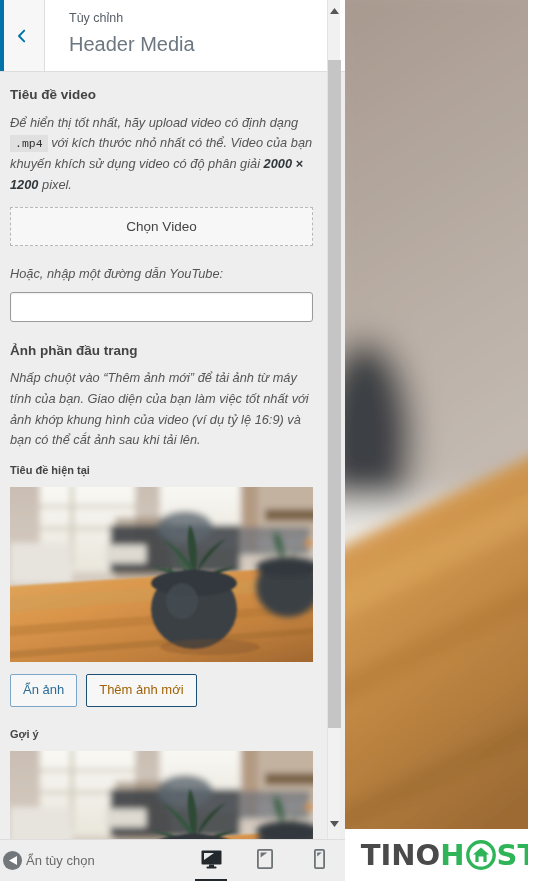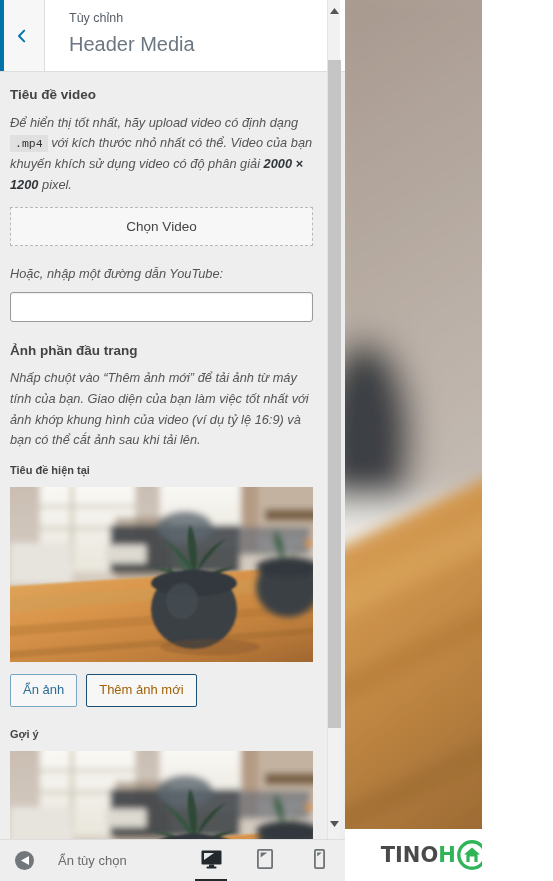--- a/index.html
+++ b/index.html
@@ -2,21 +2,21 @@
 <html><head>
 <meta charset="utf-8">
 <style>
   * { box-sizing: border-box; margin: 0; padding: 0; }
   html, body {
     width: 553px; height: 881px;
     overflow: hidden;
     font-family: "Liberation Sans", sans-serif;
     background: #fff;
   }
-  .screen { position: relative; width: 482px; height: 881px; overflow: hidden; }
+  .screen { position: relative; width: 528px; height: 881px; overflow: hidden; }
 
   
   .customizer {
     position: absolute; left: 0; top: 0;
     width: 345px; height: 881px;
     background: #eeeeee;
     overflow: hidden;
   }
 
   
@@ -164,22 +164,22 @@
   
   .bottom-bar {
     position: absolute;
     left: 0; bottom: 0;
     width: 345px; height: 42px;
     background: #eeeeee;
     border-top: 1px solid #ddd;
     display: flex; align-items: center;
   }
   .collapse-btn {
-    display: flex; align-items: center; gap: 24px;
-    padding-left: 15px; cursor: pointer; text-align: right;
+    display: flex; align-items: center; gap: 4px;
+    padding-left: 3px; cursor: pointer; text-align: right;
   }
   .collapse-circle {
     width: 19px; height: 19px; border-radius: 50%;
     background: #72777c;
     display: flex; align-items: center; justify-content: center;
   }
   .collapse-label { font-size: 13px; color: #6a6a6a; }
 
   .device-group {
     position: absolute; right: 8px; top: 0; height: 42px;
@@ -209,21 +209,21 @@
   }
   .preview-footer {
     position: absolute; left: 0; bottom: 0;
     width: 208px; height: 52px;
     background: #fff;
     display: flex; align-items: center; justify-content: center;
   }
   
   .logo {
     display: flex; align-items: center;
-    font-size: 21px; font-weight: bold;
+    font-size: 29px; font-weight: bold;
     letter-spacing: 0px;
     font-family: "DejaVu Sans", sans-serif;
     justify-content: flex-end;
   }
   .logo .tino { color: #4a4a4a; }
   .logo .h, .logo .st { color: #2fb457; }
   .logo-o {
     position: relative;
     width: 30px; height: 30px;
     display: inline-block;

